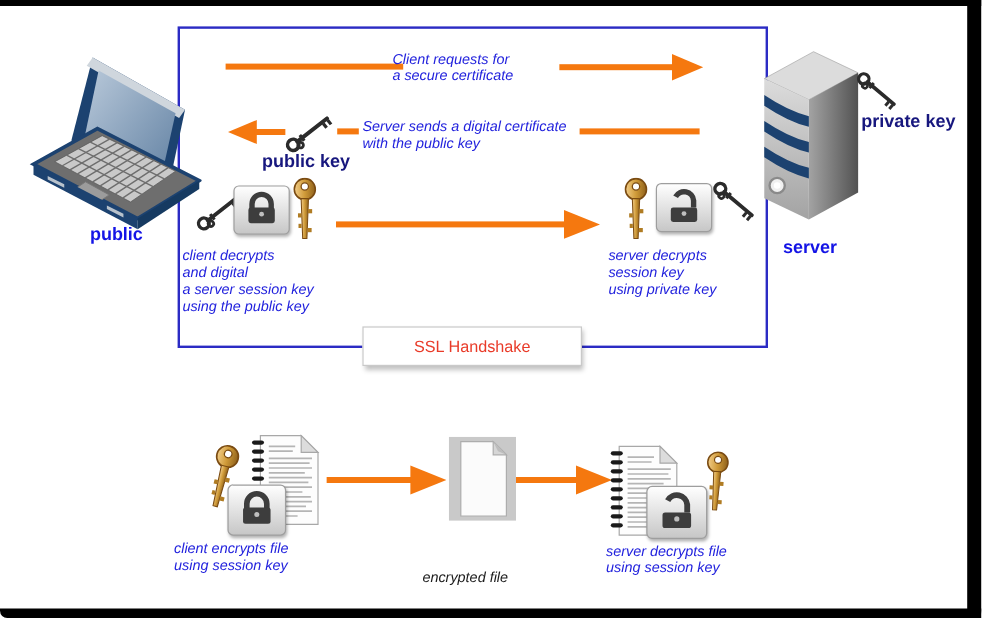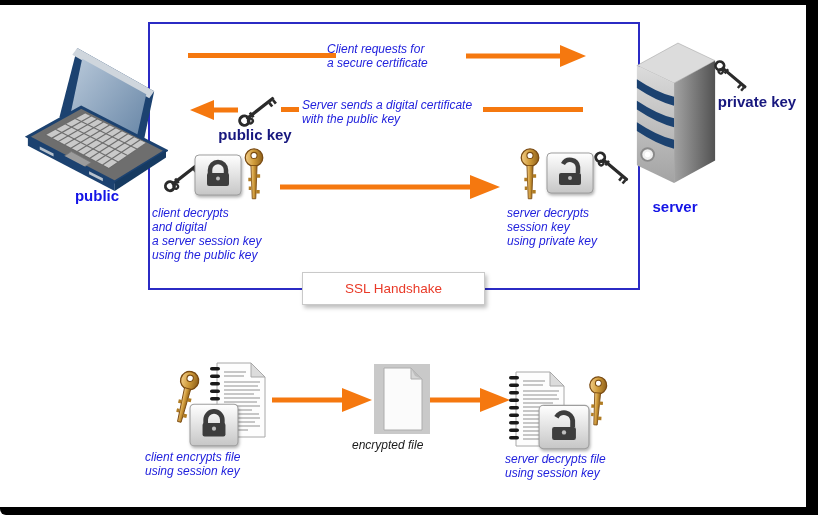--- a/index.html
+++ b/index.html
@@ -7,21 +7,21 @@
          font-family:"Liberation Sans",sans-serif;}
   .bar{position:absolute;background:#000;}
   #bar-top{left:0;top:0;width:818px;height:5px;}
   #bar-bottom{left:0;top:507px;width:818px;height:8px;border-radius:0 0 6px 6px;}
   #bar-right{left:806px;top:0;width:12px;height:515px;}
   #hs-box{position:absolute;left:148px;top:22px;width:488px;height:264px;
           border:2px solid var(--border-blue);background:transparent;}
   .t{position:absolute;color:var(--text-blue);font-size:12px;line-height:14px;text-align:left;font-style:italic;}
   .lbl{position:absolute;color:var(--label-blue);font-weight:bold;font-size:15px;line-height:14px;text-align:center;}
   .navy{color:var(--label-navy);}
-  .blk{color:#1a1a1a;}
+  .blk{color:#1a1a1a;margin-top:36px;}
   .aline{position:absolute;background:var(--arrow-orange);}
   svg.arrow rect, svg.arrow polygon{fill:var(--arrow-orange);}
   .abs{position:absolute;}
   #ssl-tag{position:absolute;left:302px;top:272px;width:181px;height:31px;background:#fff;
            border:1px solid #c9c9c9;box-shadow:2px 3px 4px rgba(0,0,0,0.25);
            color:var(--title-red);font-size:13.5px;line-height:31px;text-align:center;}
   .ltile{filter:drop-shadow(1px 2px 1.5px rgba(0,0,0,0.3));}
 </style>
 </head>
 <body>

